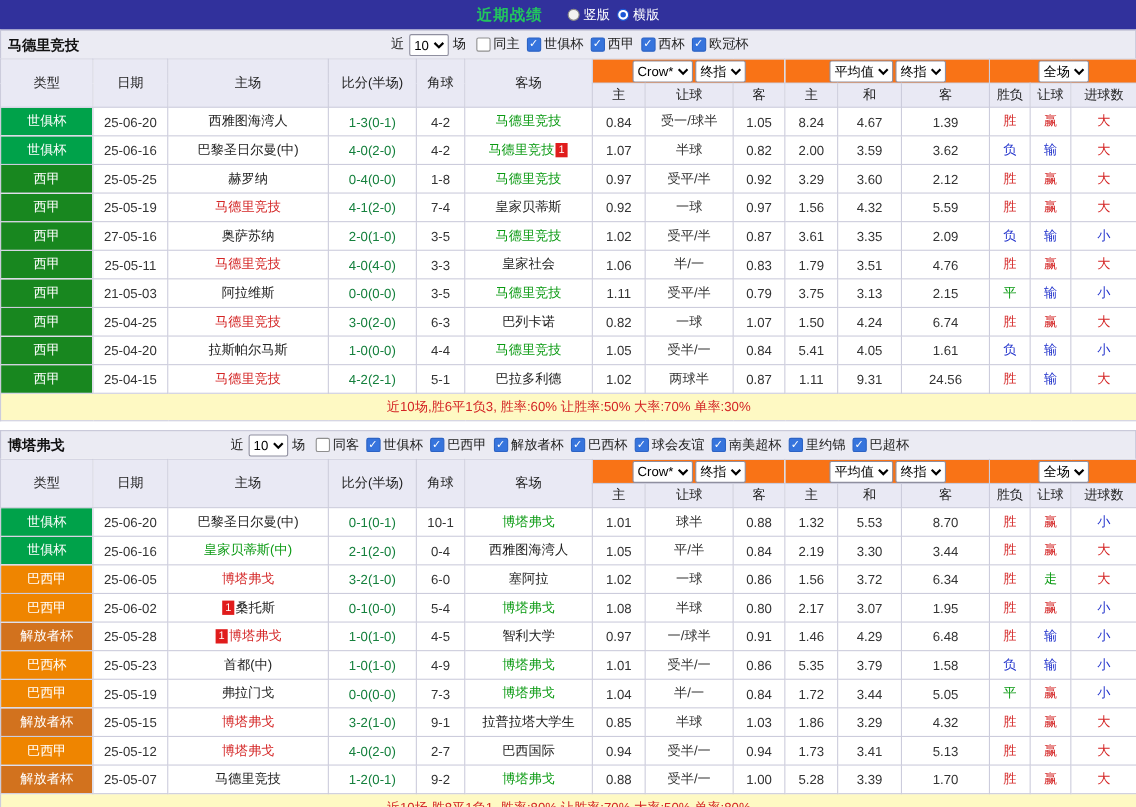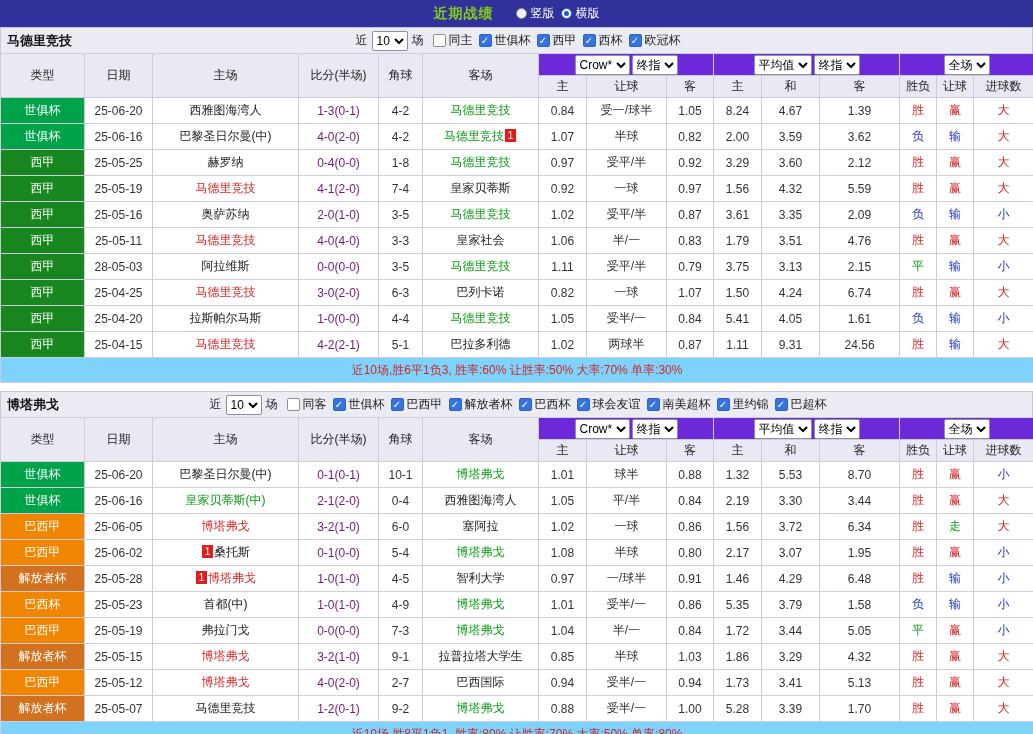--- a/index.html
+++ b/index.html
@@ -8,21 +8,21 @@
     background:#fff;
     font-family:"Liberation Sans","DejaVu Sans",sans-serif;
     font-size:12px;
     color:#222;
   }
   
   .topbar{
     height:27px;background:#31319c;
     display:flex;align-items:center;justify-content:center;gap:16px;
   }
-  .tb-title{color:#84cc16;font-weight:bold;font-size:14px;letter-spacing:1px;}
+  .tb-title{color:#22c55e;font-weight:bold;font-size:14px;letter-spacing:1px;}
   .radio{display:inline-flex;align-items:center;gap:4px;color:#ffffff;cursor:pointer;font-size:12px;text-align:center;}
   .radio-dot{width:11px;height:11px;border-radius:50%;background:#f2f2f2;border:1px solid #8a8a8a;display:inline-block;position:relative;box-sizing:border-box;}
   .radio-dot.on{background:#fff;border-color:#1a56d6;}
   .radio-dot.on::after{content:'';position:absolute;left:2px;top:2px;width:5px;height:5px;border-radius:50%;background:#1a56d6;}
   
   .section + .section{margin-top:8px;}
   .sec-bar{
     height:26px;background:#ebebf3;
     border:1px solid #c6c6d8;border-bottom:none;
     display:flex;align-items:center;position:relative;box-sizing:border-box;
@@ -41,35 +41,35 @@
     font-size:10px;line-height:13px;color:#fff;box-sizing:border-box;
   }
   .cb.on{background:#3674dd;border-color:#2d63c4;}
   
   .match-table{border-collapse:collapse;table-layout:fixed;width:1033px;}
   .match-table th,.match-table td{
     border:1px solid #ccccdc;text-align:center;padding:0 2px;
     overflow:hidden;white-space:nowrap;box-sizing:border-box;
   }
   .match-table thead th{background:#e9e9f4;font-weight:normal;height:22px;color:#222;}
-  .match-table th.sel-cell{background:#6d28d9;}
+  .match-table th.sel-cell{background:#f97316;}
   .match-table tbody td{height:26px;}
   .type-cell{color:#fff;font-size:12px;}
-  .score-cell{color:#701a75;}
+  .score-cell{color:#15803d;}
   .corner-cell,.date-cell,.odds-cell{color:#333;}
   .badge{
     display:inline-block;background:#e01c1c;color:#fff;
     width:11px;height:13px;line-height:13px;font-size:10px;
     margin:0 1px;vertical-align:1px;text-align:center;
   }
   .c-red{color:#d42525;}
   .c-blue{color:#2233cc;}
   .c-green{color:#0a9a12;}
   .c-black{color:#222;}
-  .summary-cell{color:#d42525;height:25px;background:#7dd3fc;}
+  .summary-cell{color:#d42525;height:25px;background:#fef9c3;}
 </style>
 </head>
 <body>
 
 <div class="topbar">
   <span class="tb-title">近期战绩</span>
   <span id="topbar-radios"><label class="radio" style="margin-left: 6px;">
         <span class="radio-dot"></span>
         <span class="radio-label">竖版</span>
       </label><label class="radio" style="margin-left: 6px;">
@@ -214,21 +214,21 @@
             <td class="odds-cell">0.97</td>
             <td class="odds-cell">1.56</td>
             <td class="odds-cell">4.32</td>
             <td class="odds-cell">5.59</td>
             <td class="res-cell c-red">胜</td>
             <td class="res-cell c-red">赢</td>
             <td class="res-cell c-red">大</td>
           </tr>
           <tr>
             <td class="type-cell" style="background: rgb(24, 135, 31);">西甲</td>
-            <td class="date-cell">25-05-16</td>
+            <td class="date-cell">27-05-16</td>
             <td class="name-cell"><span class="nm c-black">奥萨苏纳</span></td>
             <td class="score-cell">2-0(1-0)</td>
             <td class="corner-cell">3-5</td>
             <td class="name-cell"><span class="nm c-green">马德里竞技</span></td>
             <td class="odds-cell">1.02</td>
             <td class="odds-cell">受平/半</td>
             <td class="odds-cell">0.87</td>
             <td class="odds-cell">3.61</td>
             <td class="odds-cell">3.35</td>
             <td class="odds-cell">2.09</td>
@@ -248,21 +248,21 @@
             <td class="odds-cell">0.83</td>
             <td class="odds-cell">1.79</td>
             <td class="odds-cell">3.51</td>
             <td class="odds-cell">4.76</td>
             <td class="res-cell c-red">胜</td>
             <td class="res-cell c-red">赢</td>
             <td class="res-cell c-red">大</td>
           </tr>
           <tr>
             <td class="type-cell" style="background: rgb(24, 135, 31);">西甲</td>
-            <td class="date-cell">28-05-03</td>
+            <td class="date-cell">21-05-03</td>
             <td class="name-cell"><span class="nm c-black">阿拉维斯</span></td>
             <td class="score-cell">0-0(0-0)</td>
             <td class="corner-cell">3-5</td>
             <td class="name-cell"><span class="nm c-green">马德里竞技</span></td>
             <td class="odds-cell">1.11</td>
             <td class="odds-cell">受平/半</td>
             <td class="odds-cell">0.79</td>
             <td class="odds-cell">3.75</td>
             <td class="odds-cell">3.13</td>
             <td class="odds-cell">2.15</td>

